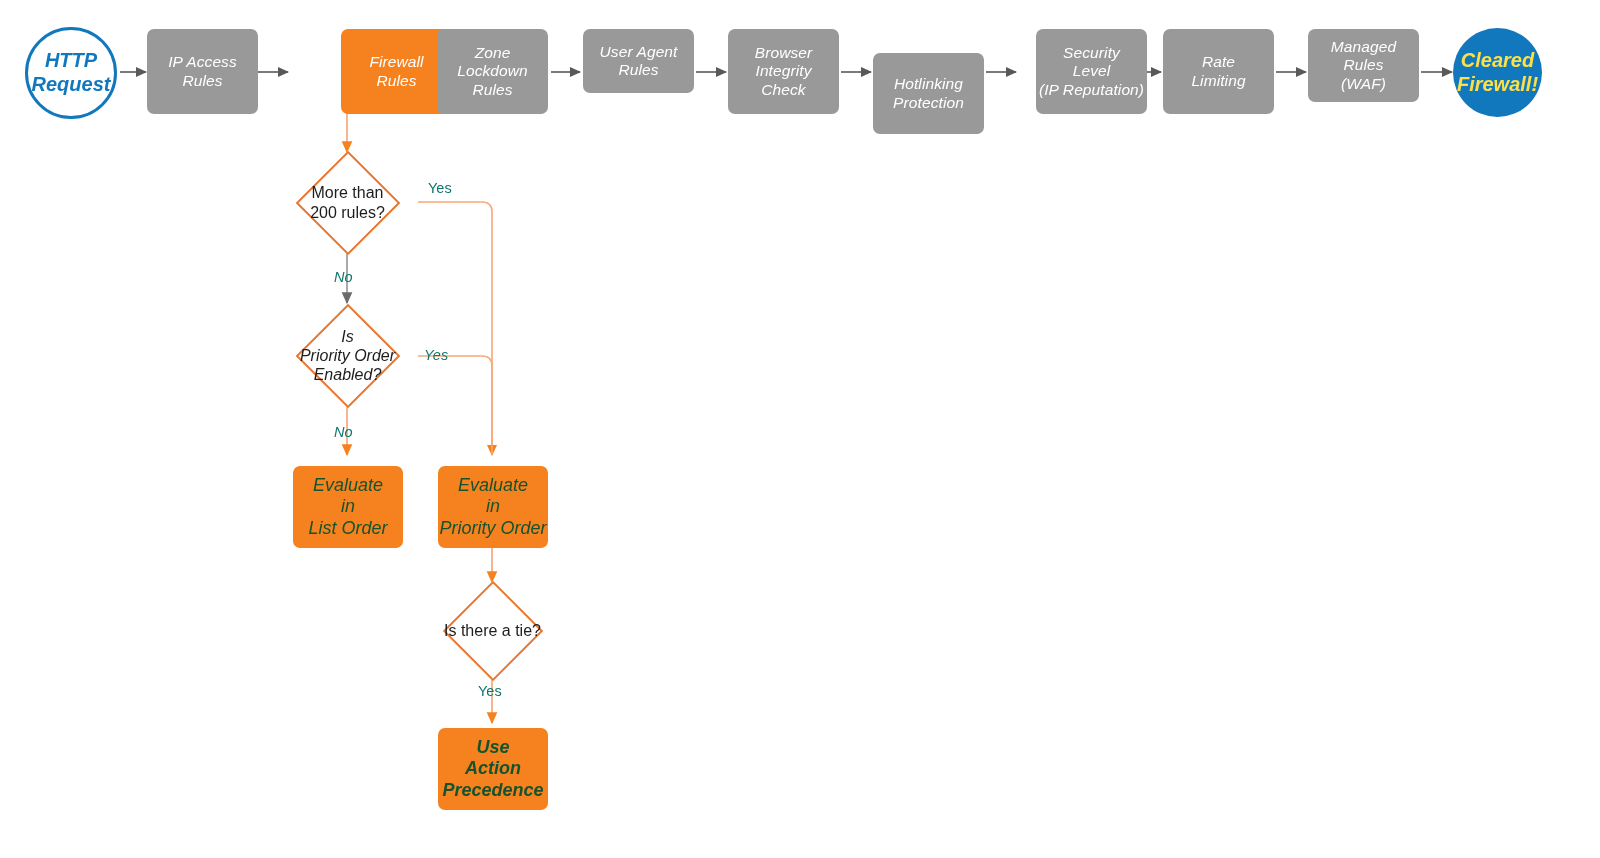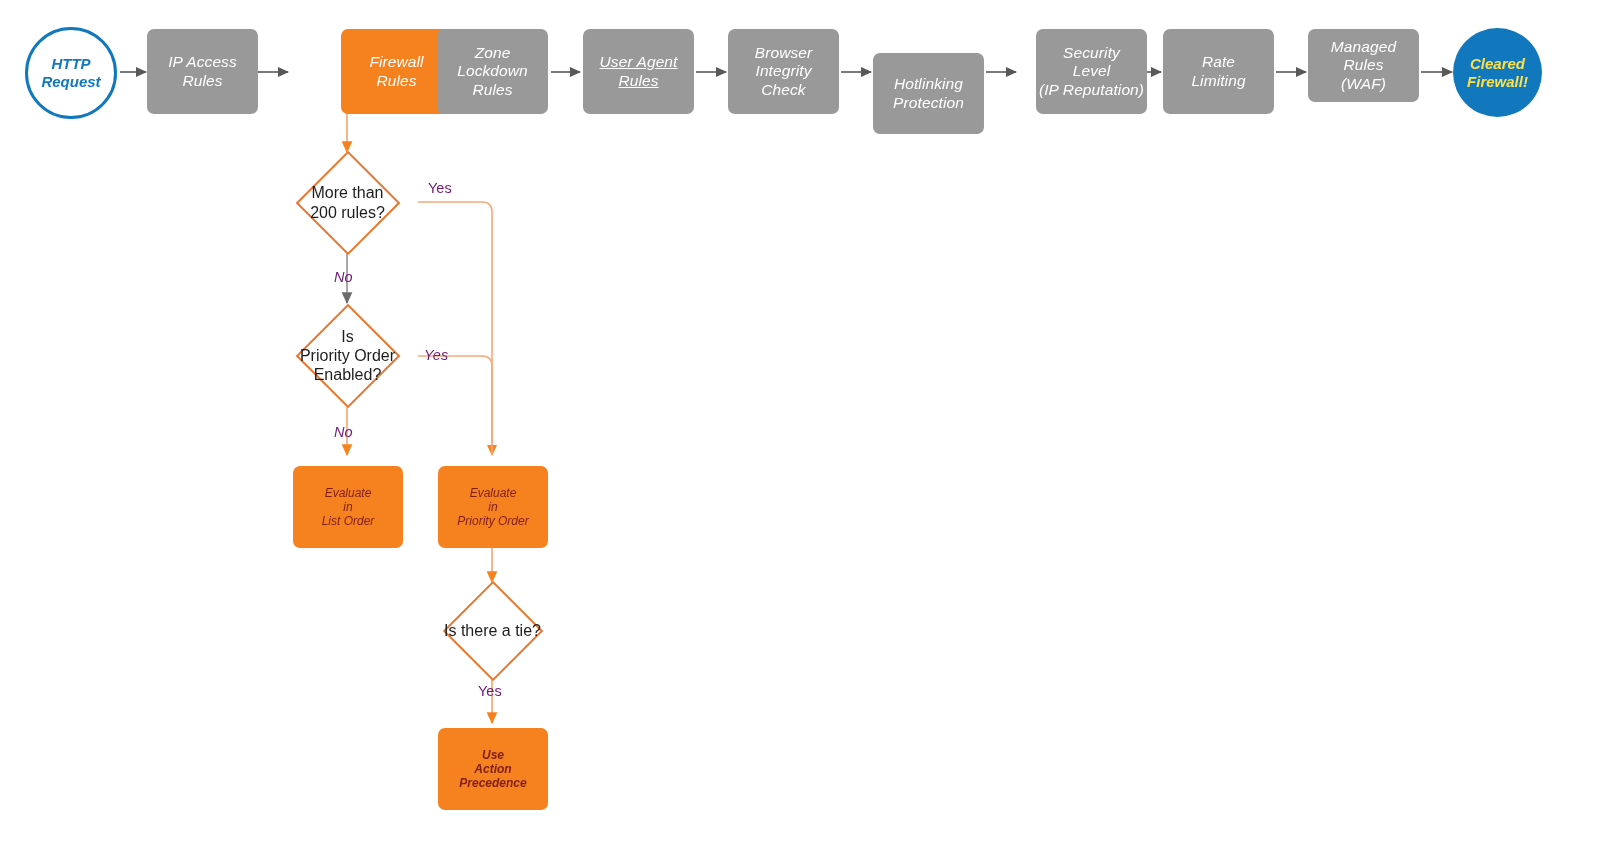--- a/index.html
+++ b/index.html
@@ -46,38 +46,38 @@
     font-size: 15.5px;
     letter-spacing: .1px;
   }
   .stage-box.gray   { background: #999999; }
   .stage-box.orange { background: #f6821f; }
 
   .endpoint {
     border-radius: 50%;
     font-weight: bold;
     font-style: italic;
-    font-size: 15px;
+    font-size: 20px;
   }
   .endpoint.hollow {
     background: #ffffff;
     border: 3.5px solid #1278be;
     color: #1278be;
   }
   .endpoint.filled {
     background: #1278be;
     color: #fde047;
   }
 
   .result-box {
     border-radius: 7px;
     background: #f6821f;
-    color: #7f1d1d;
-    font-style: italic;
-    font-size: 12px;
+    color: #14532d;
+    font-style: italic;
+    font-size: 18px;
   }
 
   
   .diamond {
     position: absolute;
     background: transparent;
   }
   .diamond .shape {
     position: absolute;
     left: 50%;
@@ -100,21 +100,21 @@
     color: #1d1d1d;
     font-size: 16px;
     line-height: 1.2;
   }
 
   
   .edge-label {
     position: absolute;
     font-size: 14.5px;
     font-style: italic;
-    color: #701a75;
+    color: #0f766e;
     white-space: nowrap;
   }
   .edge-label.upright { font-style: normal; }
 </style>
 </head>
 <body>
 
 <div id="canvas">
 
   <svg id="wires" viewBox="0 0 1600 858" xmlns="http://www.w3.org/2000/svg">
@@ -164,21 +164,21 @@
   <div class="node stage-box gray" style="left:147px; top:29px; width:111px; height:85px;">IP Access
 Rules</div>
 
   <div class="node stage-box orange" style="left:293px; top:29px; width:111px; height:85px;margin-left:48px;">Firewall
 Rules</div>
 
   <div class="node stage-box gray" style="left:437px; top:29px; width:111px; height:85px;">Zone
 Lockdown
 Rules</div>
 
-  <div class="node stage-box gray" style="left:583px; top:29px; width:111px; height:85px;text-decoration:underline;">User Agent
+  <div class="node stage-box gray" style="left:583px; top:29px; width:111px; height:64px;">User Agent
 Rules</div>
 
   <div class="node stage-box gray" style="left:728px; top:29px; width:111px; height:85px;">Browser
 Integrity
 Check</div>
 
   <div class="node stage-box gray" style="left:873px; top:29px; width:111px; height:81px;margin-top:24px;">Hotlinking
 Protection</div>
 
   <div class="node stage-box gray" style="left:1018px; top:29px; width:111px; height:85px;margin-left:18px;">Security
@@ -198,21 +198,21 @@
   <div class="diamond" style="left:277px; top:153px; width:141px; height:99px;">
     <div class="shape" style="width:70px; height:70px;"></div>
     <div class="dlabel">More than
 200 rules?</div>
   </div>
 
   <div class="edge-label upright" style="left:428px; top:180px;">Yes</div>
 
   <div class="edge-label" style="left:334px; top:269px;">No</div>
 
-  <div class="diamond" style="left:277px; top:306px; width:141px; height:99px;">
+  <div class="diamond" style="left:277px; top:306px; width:141px; height:99px;font-style:italic;">
     <div class="shape" style="width:70px; height:70px;"></div>
     <div class="dlabel">Is
 Priority Order
 Enabled?</div>
   </div>
 
   <div class="edge-label" style="left:424px; top:347px;">Yes</div>
 
   <div class="edge-label" style="left:334px; top:424px;">No</div>
 

